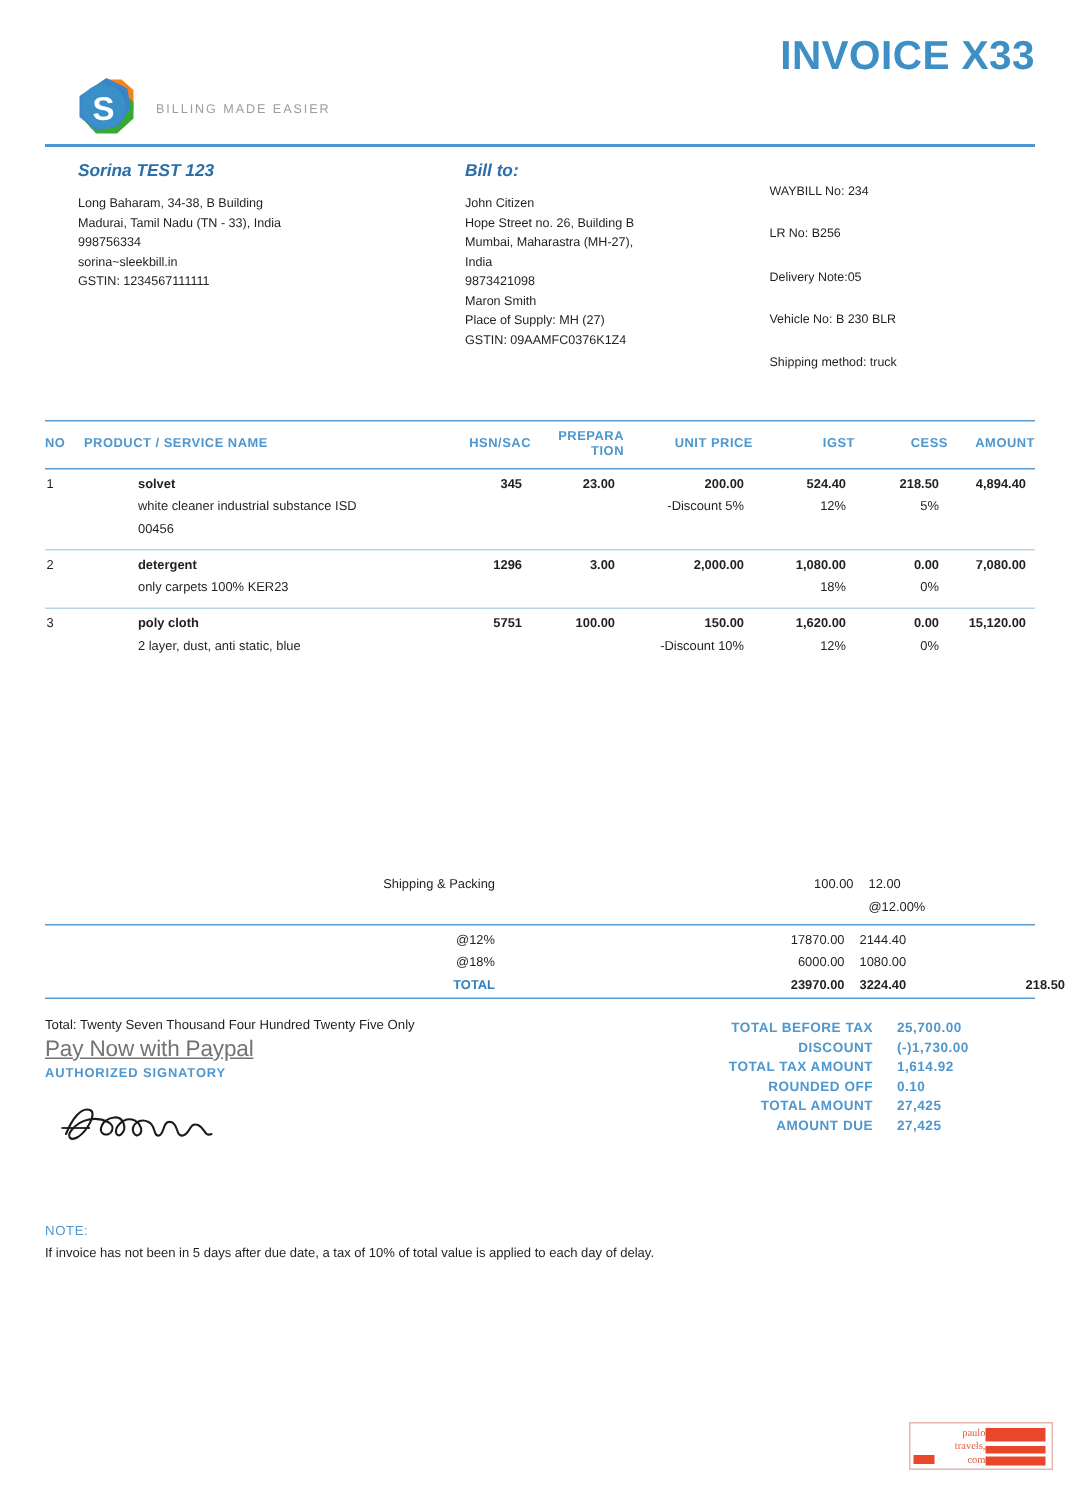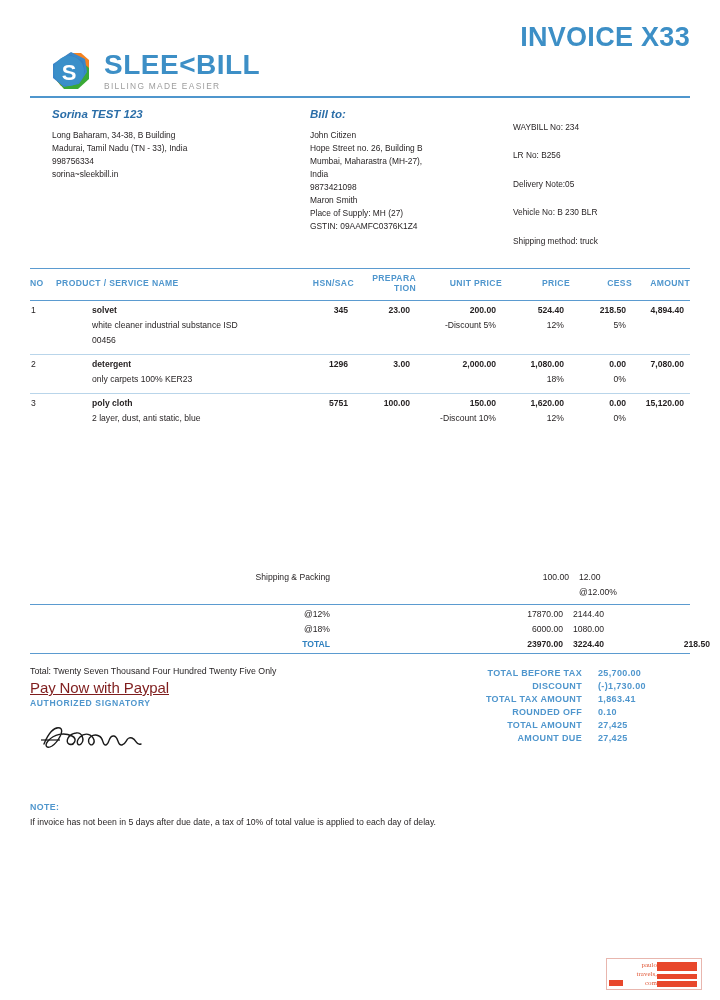--- a/index.html
+++ b/index.html
@@ -119,21 +119,21 @@
     font-size: 11.5px;
     font-style: italic;
     font-weight: bold;
     color: #2b6ea8;
     margin-bottom: 5px;
   }
   .party-line { white-space: nowrap; }
   .ship-line { white-space: nowrap; font-size: 8.3px; line-height: 1.62; margin-top: 15px; }
 
   
-  .items { margin-top: 10px; }
+  .items { margin-top: 22px; }
   table.tbl {
     width: 100%;
     border-collapse: collapse;
     table-layout: fixed;
   }
   table.tbl th {
     font-size: 8.6px;
     font-weight: bold;
     color: #4f96cd;
     letter-spacing: 0.35px;
@@ -200,21 +200,21 @@
     padding-top: 12px;
   }
   .bottom-left { width: 380px; }
   .total-words {
     font-size: 8.8px;
     color: #231f20;
     margin-bottom: 3px;
   }
   .paypal {
     font-size: 15px;
-    color: #7f1d1d;
+    color: #737373;
     text-decoration: underline;
     letter-spacing: -0.1px;
     margin-bottom: 2px;
     display: inline-block;
   }
   .auth {
     font-size: 8.6px;
     font-weight: bold;
     color: #4f96cd;
     letter-spacing: 0.6px;
@@ -236,36 +236,36 @@
   }
   table.sumtbl td.lbl { text-align: right; padding-right: 16px; }
   table.sumtbl td.val { width: 92px; }
 
   
   .note {
     margin-top: 44px;
   }
   .note-title {
     font-size: 8.8px;
-    font-weight: bold;
+    font-weight: normal;
     color: #4f96cd;
     letter-spacing: 0.4px;
     margin-bottom: 3px;
   }
   .note-line {
     font-size: 8.7px;
     color: #231f20;
     line-height: 1.62;
   }
 
   
   .watermark {
     position: absolute;
     right: 18px;
-    bottom: 10px;
+    bottom: 20px;
     width: 96px;
     height: 32px;
     border: 1px solid #e8b6ae;
     box-sizing: border-box;
     background: #ffffff;
     overflow: hidden;
   }
   .wm-text {
     position: absolute;
     left: 4px; top: 2px;
@@ -297,40 +297,40 @@
         <svg width="46" height="46" viewBox="0 0 46 46">
           <polygon points="33,5 41,12 41,25 27,38 13,38 5,28 9,14 22,5" fill="#f5821f"></polygon>
           <polygon points="33,13 41,20 41,31 30,41 16,41 9,33 11,20 24,12" fill="#39a935"></polygon>
           <path d="M23 4 L37 11 L39 24 L31 36 L16 39 L5 30 L5 16 Z" fill="#3a86c8"></path>
           <path d="M23 7 L35 13 L37 24 L30 34 L17 36 L8 29 L8 17 Z" fill="#2e7cbb" opacity="0.55"></path>
           <circle cx="21" cy="23" r="15" fill="#3a8fc9"></circle>
           <text x="21" y="32" font-family="Liberation Sans, sans-serif" font-size="22" font-weight="bold" fill="#ffffff" text-anchor="middle">S</text>
         </svg>
       </div>
       <div class="logo-text">
-        <div class="logo-title">SLEE&lt;BILL</div>
         <div class="logo-sub">BILLING MADE EASIER</div>
       </div>
     </div>
 
     <div class="inv-head">
       <div class="inv-title">INVOICE X33</div>
     </div>
   </div>
 
   <div class="rule-thick"></div>
 
   <div class="parties">
 
     <div class="party seller">
       <div class="party-title">Sorina TEST 123</div>
       <div class="party-line">Long Baharam, 34-38, B Building</div>
       <div class="party-line">Madurai, Tamil Nadu (TN - 33), India</div>
       <div class="party-line">998756334</div>
       <div class="party-line">sorina~sleekbill.in</div>
+      <div class="party-line">GSTIN: 1234567111111</div>
     </div>
 
     <div class="party buyer">
       <div class="party-title">Bill to:</div>
       <div class="party-line">John Citizen</div>
       <div class="party-line">Hope Street no. 26, Building B</div>
       <div class="party-line">Mumbai, Maharastra (MH-27),</div>
       <div class="party-line">India</div>
       <div class="party-line">9873421098</div>
       <div class="party-line">Maron Smith</div>
@@ -353,21 +353,21 @@
       <thead>
         <tr>
           <th class="c-no">NO</th>
           <th class="c-name">PRODUCT / SERVICE NAME</th>
           <th class="c-hsn">HSN/SAC</th>
           <th class="c-prep">
             <span>PREPARA</span><br>
             <span>TION</span>
           </th>
           <th class="c-price">UNIT PRICE</th>
-          <th class="c-igst">PRICE</th>
+          <th class="c-igst">IGST</th>
           <th class="c-cess">CESS</th>
           <th class="c-amt">AMOUNT</th>
         </tr>
         <tr class="hdr-sep">
             <td colspan="8"></td>
           </tr>
       </thead>
       <tbody>
 
         <tr class="item-main">
@@ -544,21 +544,21 @@
             <tr>
           <td class="lbl">TOTAL BEFORE TAX</td>
           <td class="val">25,700.00</td>
         </tr>
         <tr>
           <td class="lbl">DISCOUNT</td>
           <td class="val">(-)1,730.00</td>
         </tr>
         <tr>
           <td class="lbl">TOTAL TAX AMOUNT</td>
-          <td class="val">1,863.41</td>
+          <td class="val">1,614.92</td>
         </tr>
         <tr>
           <td class="lbl">ROUNDED OFF</td>
           <td class="val">0.10</td>
         </tr>
         <tr>
           <td class="lbl">TOTAL AMOUNT</td>
           <td class="val">27,425</td>
         </tr>
         <tr>

